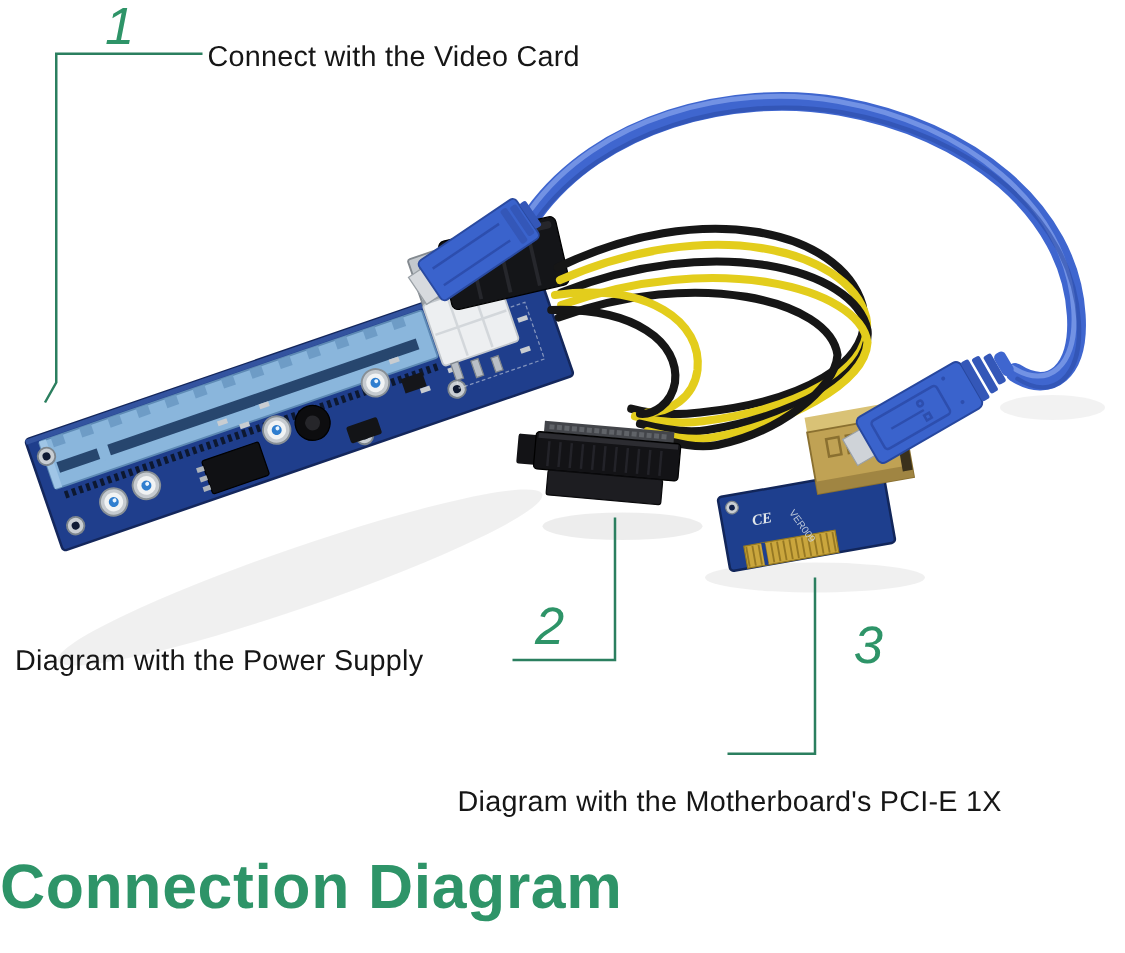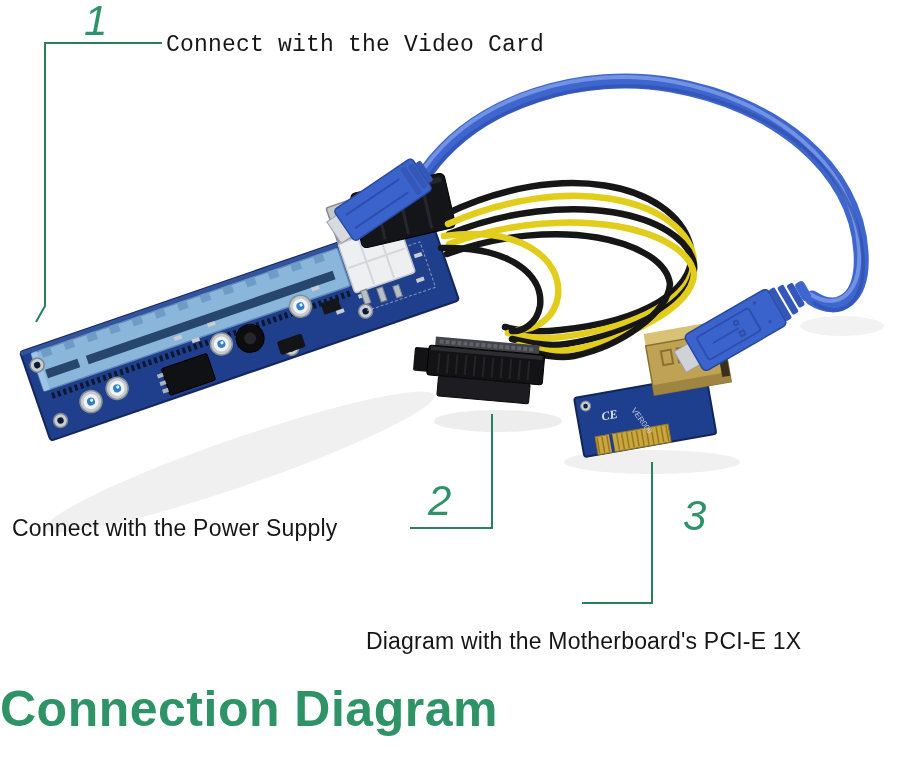--- a/index.html
+++ b/index.html
@@ -235,18 +235,18 @@
       <polyline points="162,43 45,43 45,306 36,322"></polyline>
       <polyline points="410,528 492,528 492,414"></polyline>
       <polyline points="652,462 652,603 582,603"></polyline>
     </g>
   </svg>
 
   <div class="num" style="left:84px;top:0px;">1</div>
   <div class="num" style="left:428px;top:480px;">2</div>
   <div class="num" style="left:683px;top:495px;">3</div>
 
-  <div class="lbl" style="left:166px;top:31px;font-family:Liberation Mono, monospace;">Connect with the Video Card</div>
-  <div class="lbl" style="left:12px;top:514px;">Connect with the Power Supply</div>
+  <div class="lbl" style="left:166px;top:31px;">Connect with the Video Card</div>
+  <div class="lbl" style="left:12px;top:514px;">Diagram with the Power Supply</div>
   <div class="lbl" style="left:366px;top:627px;">Diagram with the Motherboard's PCI-E 1X</div>
 
   <div class="title">Connection Diagram</div>
 </div>
 
 </body></html>

